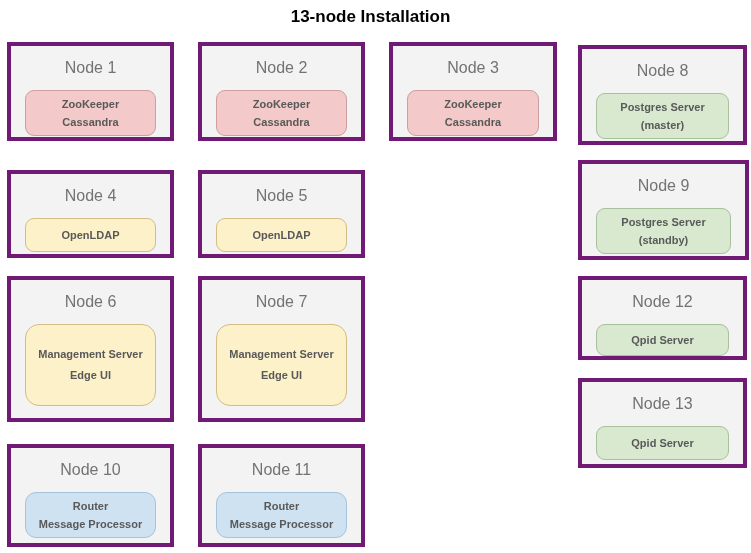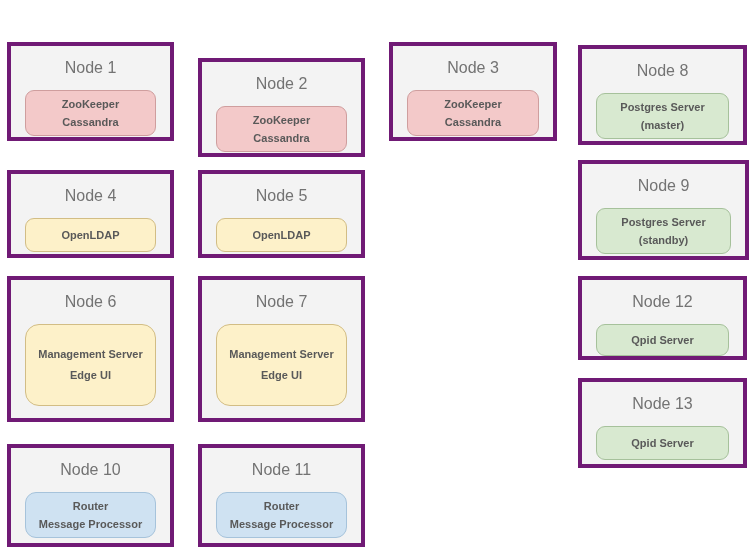--- a/index.html
+++ b/index.html
@@ -61,38 +61,39 @@
   .pill.h-tall  { height: 82px; border-radius: 14px; line-height: 1.9; text-align: center; }
   .pill.h-blue  { height: 46px; border-radius: 11px; }
 
   .tint-red    { background: #f3c9c9; border-color: #cf9e9e; }
   .tint-yellow { background: #fdf1c9; border-color: #d2bd85; }
   .tint-green  { background: #d8e9d0; border-color: #a6c19b; }
   .tint-blue   { background: #cfe2f2; border-color: #a6c3db; }
 
   
   .pos-n1  { left: 7px;   top: 42px;  width: 167px; height: 99px;  }
-  .pos-n2  { left: 198px; top: 42px;  width: 167px; height: 99px; margin-top: 16px;  }
+  .pos-n2  { left: 198px; top: 42px;  width: 167px; height: 99px;  }
   .pos-n3  { left: 389px; top: 42px;  width: 168px; height: 99px;  }
   .pos-n8  { left: 578px; top: 45px;  width: 169px; height: 100px; }
   .pos-n4  { left: 7px;   top: 170px; width: 167px; height: 88px;  }
   .pos-n5  { left: 198px; top: 170px; width: 167px; height: 88px;  }
   .pos-n9  { left: 578px; top: 160px; width: 171px; height: 100px; }
   .pos-n6  { left: 7px;   top: 276px; width: 167px; height: 146px; }
   .pos-n7  { left: 198px; top: 276px; width: 167px; height: 146px; }
   .pos-n12 { left: 578px; top: 276px; width: 169px; height: 84px;  }
   .pos-n13 { left: 578px; top: 378px; width: 169px; height: 90px;  }
   .pos-n10 { left: 7px;   top: 444px; width: 167px; height: 103px; }
   .pos-n11 { left: 198px; top: 444px; width: 167px; height: 103px; }
 </style>
 </head>
 <body>
 
 <div class="canvas">
 
+  <div class="title">13-node Installation</div>
 
   <div class="node pos-n1">
     <div class="node-label">Node 1</div>
     <div class="pill h-two tint-red">
       <span>ZooKeeper</span>
       <span>Cassandra</span>
     </div>
   </div>
 
   <div class="node pos-n2">

